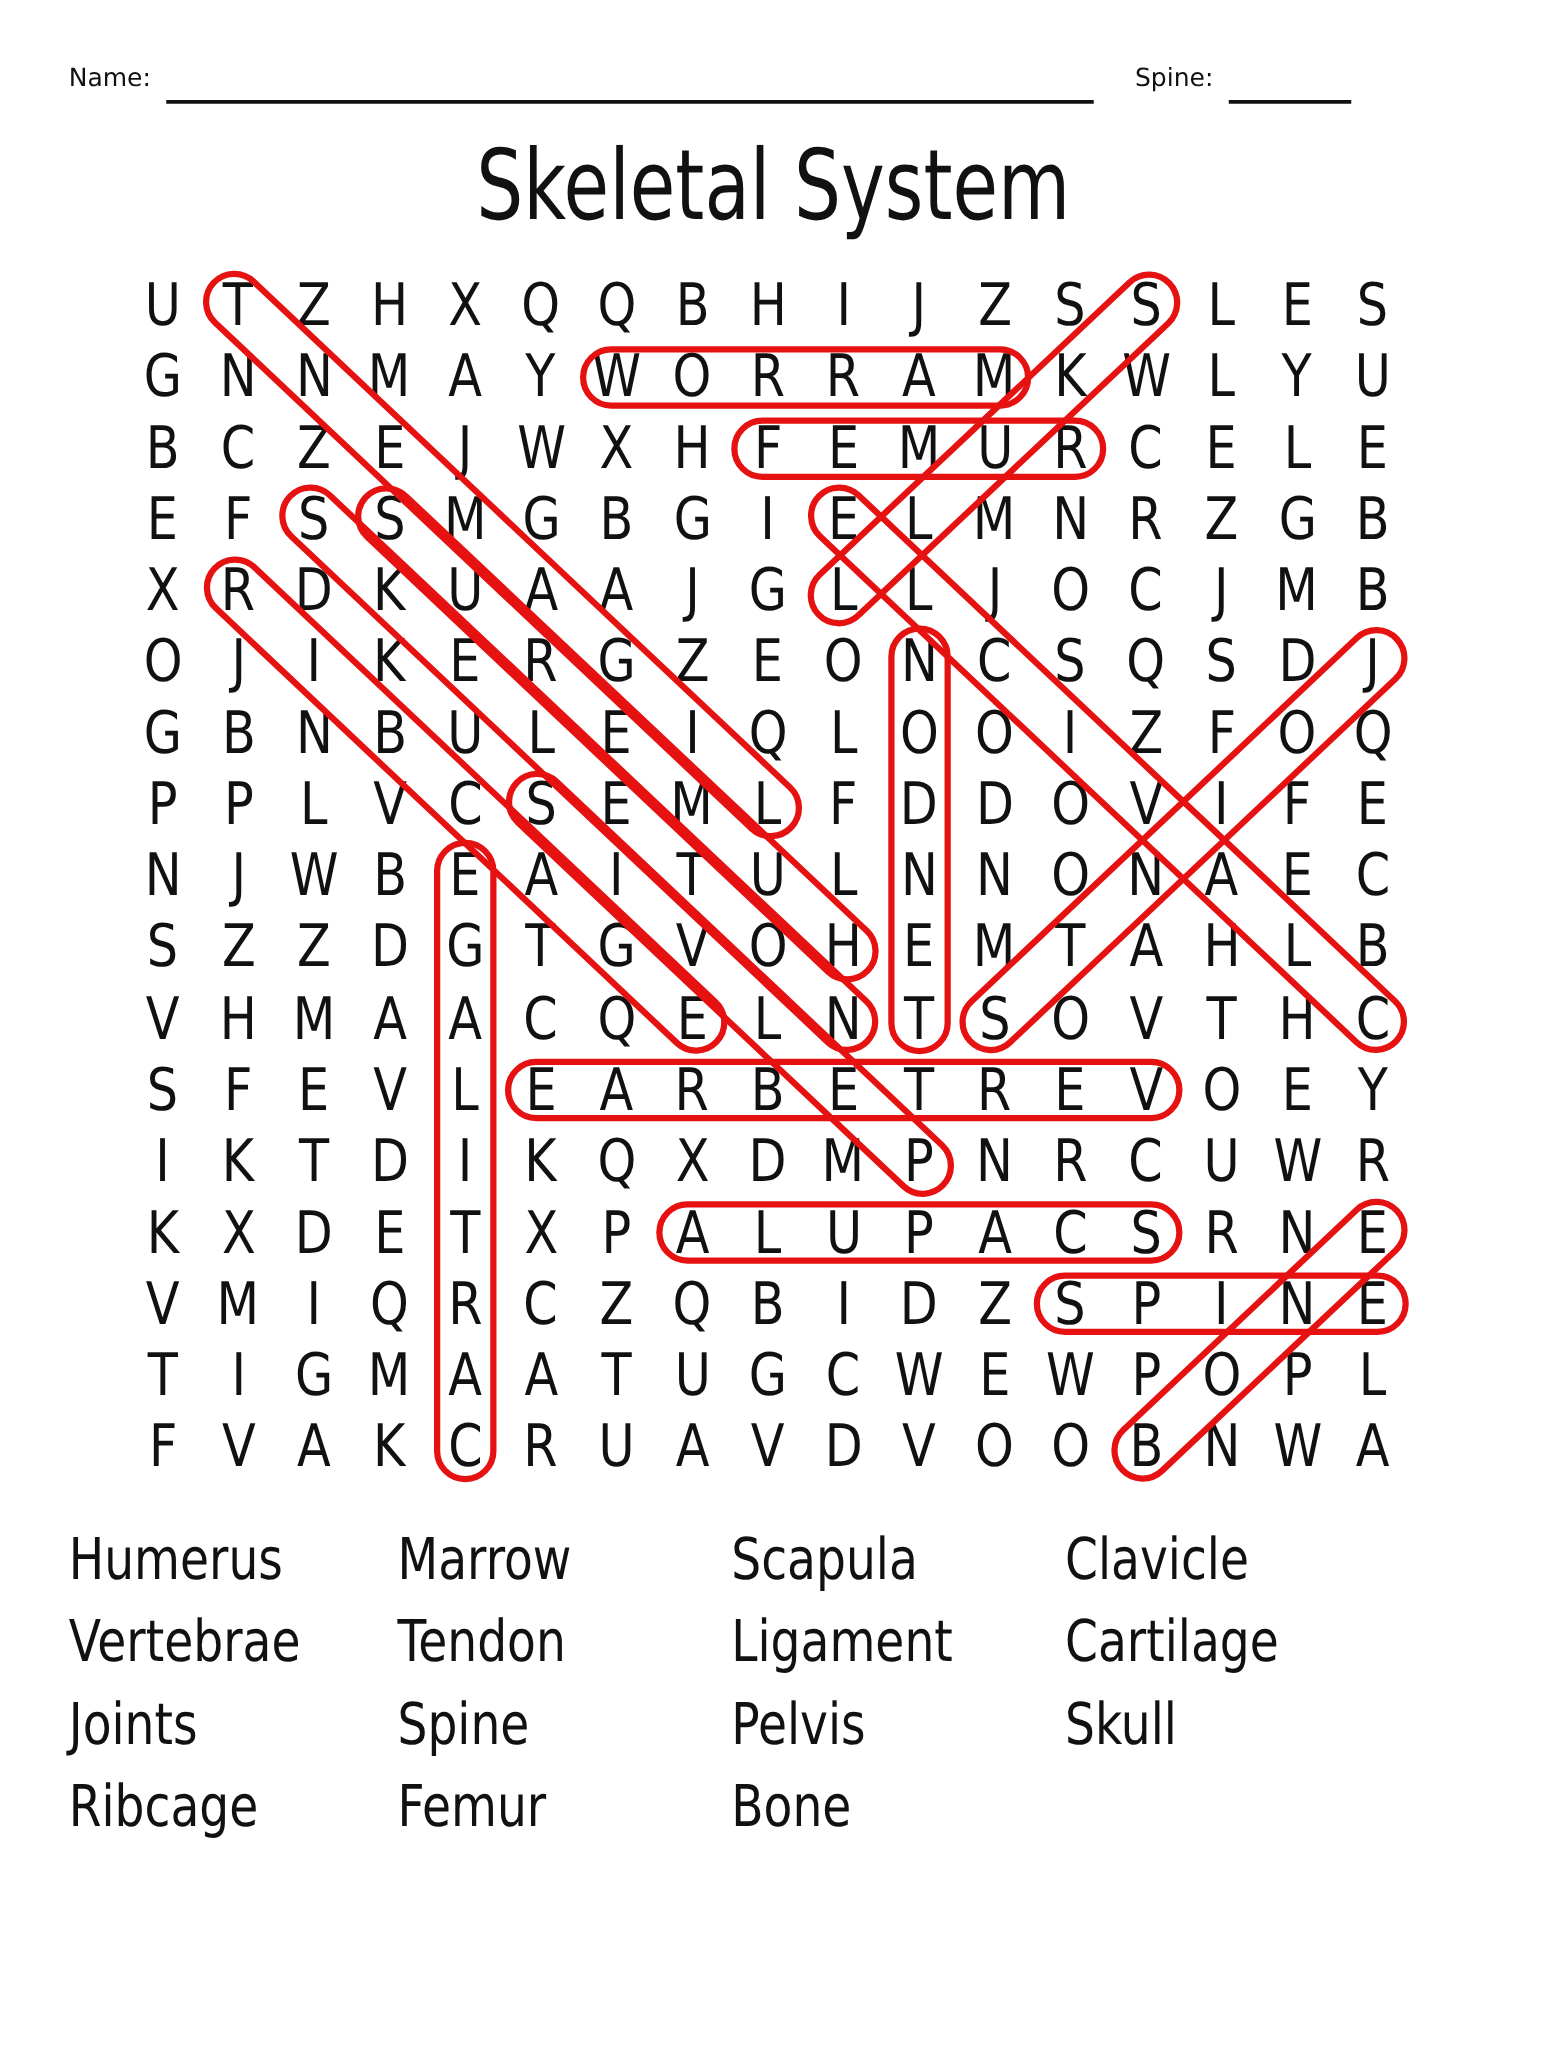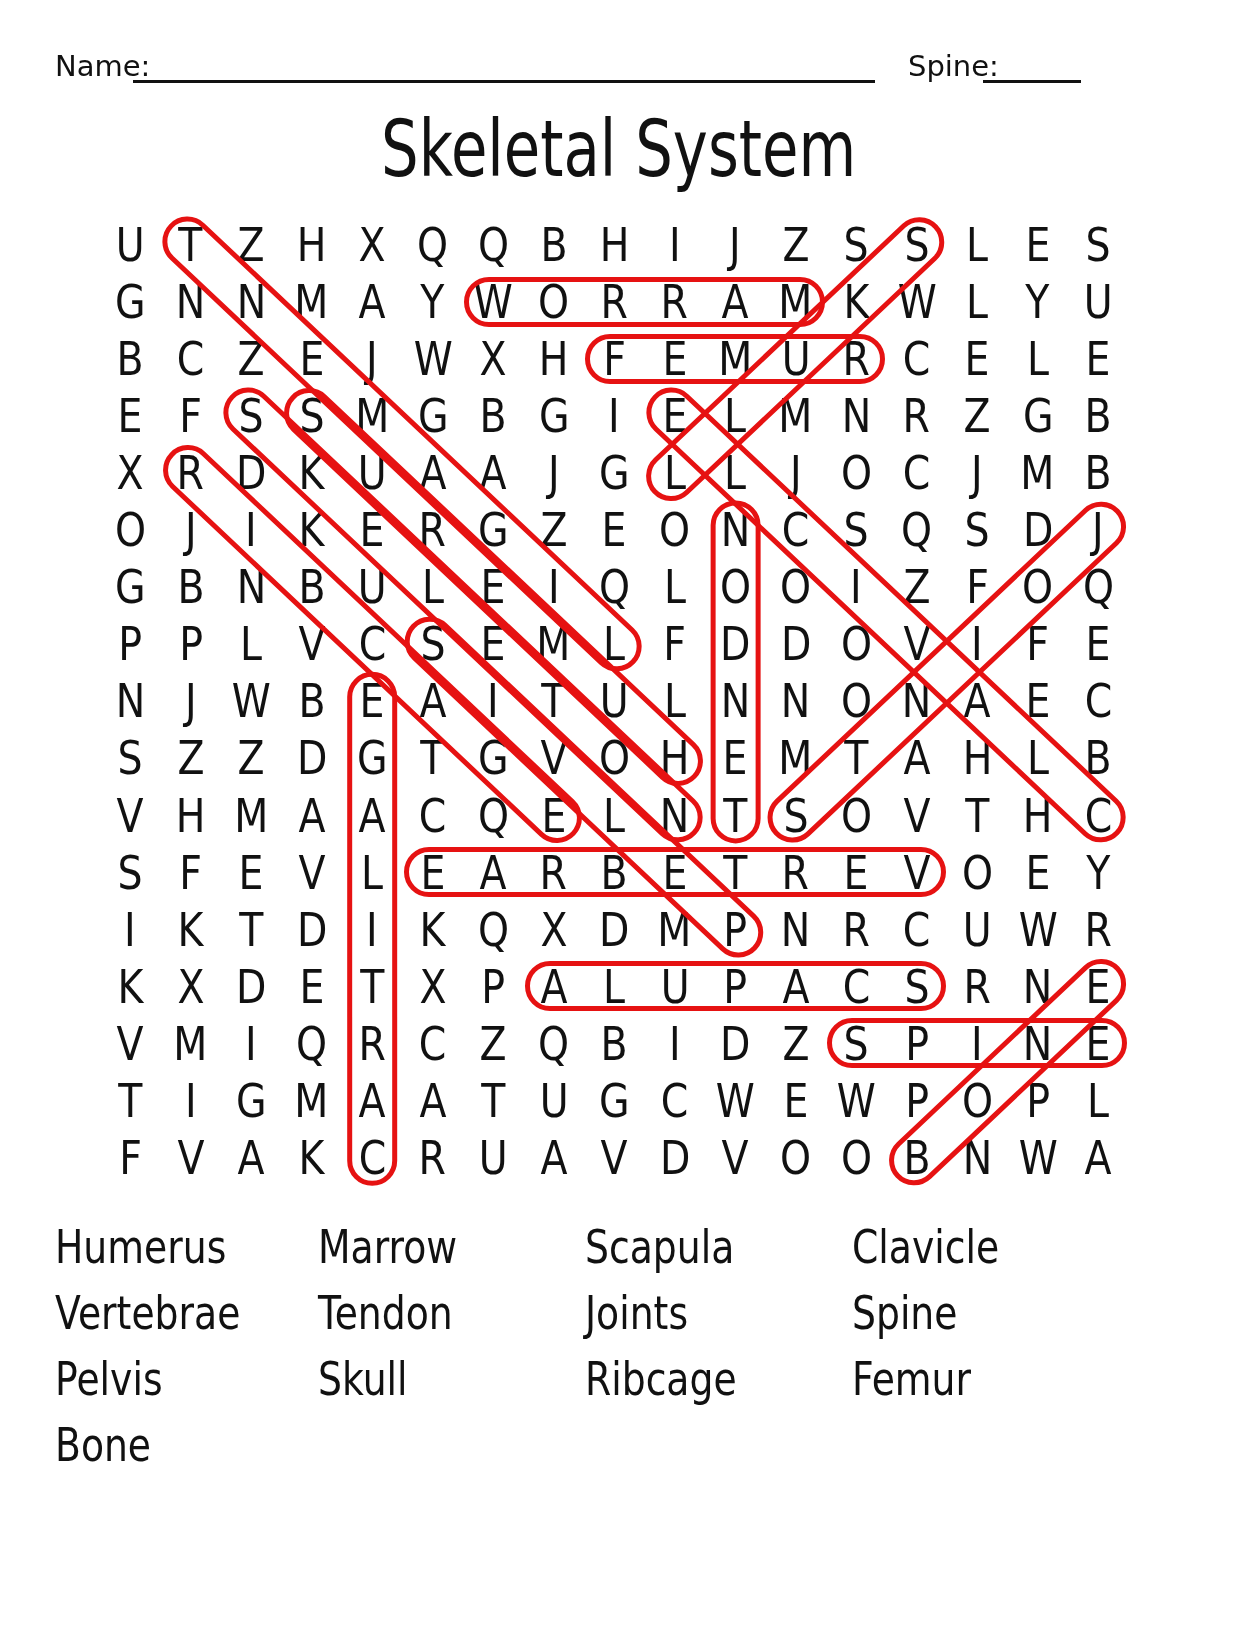--- a/index.html
+++ b/index.html
@@ -3,21 +3,21 @@
 <meta charset="utf-8">
 <style>
   html,body{margin:0;padding:0;}
   body{
     width:1238px;height:1650px;position:relative;overflow:hidden;
     background:#ffffff;color:#111;
     font-family:"DejaVu Sans","Liberation Sans",sans-serif;
   }
   .abs{position:absolute;}
   
-  .hdr-label{font-size:29px;line-height:1;white-space:nowrap;}
+  .hdr-label{font-size:20px;line-height:1;white-space:nowrap;}
   .blank-line{border-bottom:3px solid #111;height:0;}
   
   .title-wrap{left:0;right:0;top:110px;text-align:center;}
   .title-text{display:inline-block;font-size:78px;line-height:1;
     transform:scaleX(.76);transform-origin:center;white-space:nowrap;}
   
   #grid{left:100px;top:216px;width:1029px;height:970px;}
   .cell{position:absolute;display:flex;align-items:center;justify-content:center;}
   .cell span{display:inline-block;font-size:47px;transform:scaleX(.84);line-height:1;}
   
@@ -931,20 +931,22 @@
     <div class="oval" style="border-color: rgb(230, 18, 18); width: 307.469px; left: 853.766px; top: 1046.75px; transform: rotate(-0.756057rad);"></div>
   </div>
 
 <div id="wordlist" class="abs">
     <div class="word"><span>Humerus</span></div>
     <div class="word"><span>Marrow</span></div>
     <div class="word"><span>Scapula</span></div>
     <div class="word"><span>Clavicle</span></div>
     <div class="word"><span>Vertebrae</span></div>
     <div class="word"><span>Tendon</span></div>
+    <div class="word"><span>Ligament</span></div>
+    <div class="word"><span>Cartilage</span></div>
     <div class="word"><span>Joints</span></div>
     <div class="word"><span>Spine</span></div>
     <div class="word"><span>Pelvis</span></div>
     <div class="word"><span>Skull</span></div>
     <div class="word"><span>Ribcage</span></div>
     <div class="word"><span>Femur</span></div>
     <div class="word"><span>Bone</span></div>
   </div>
 
 </body></html>

